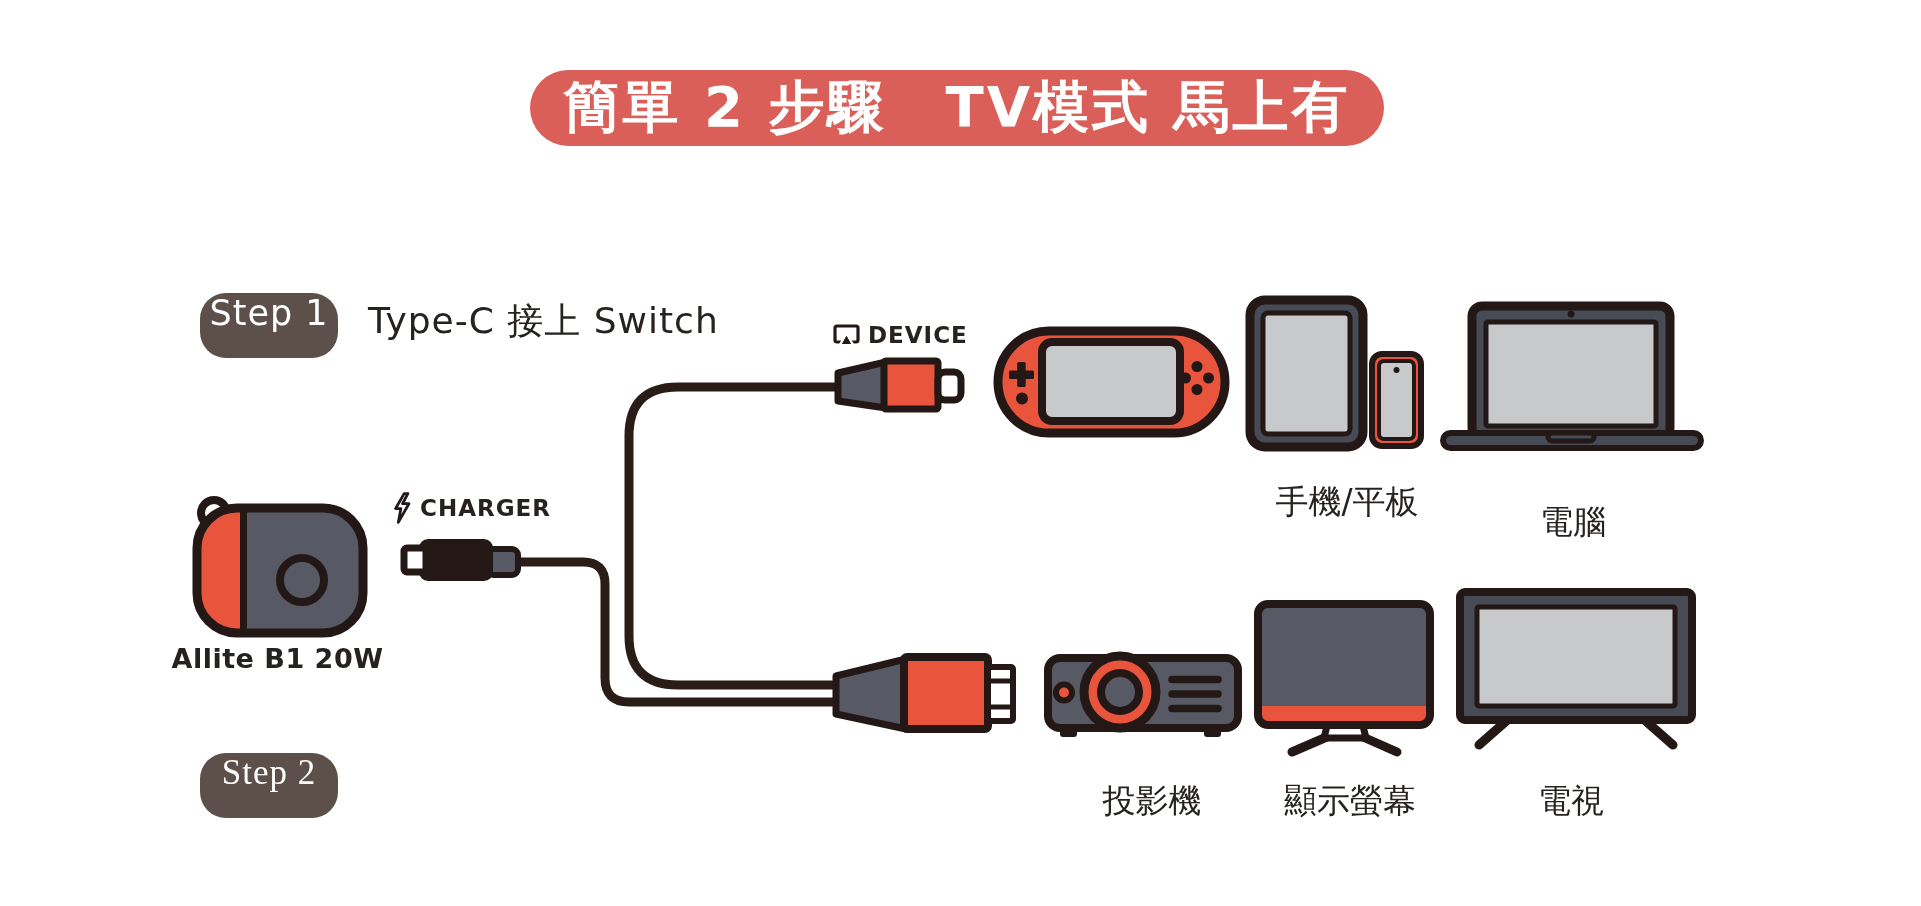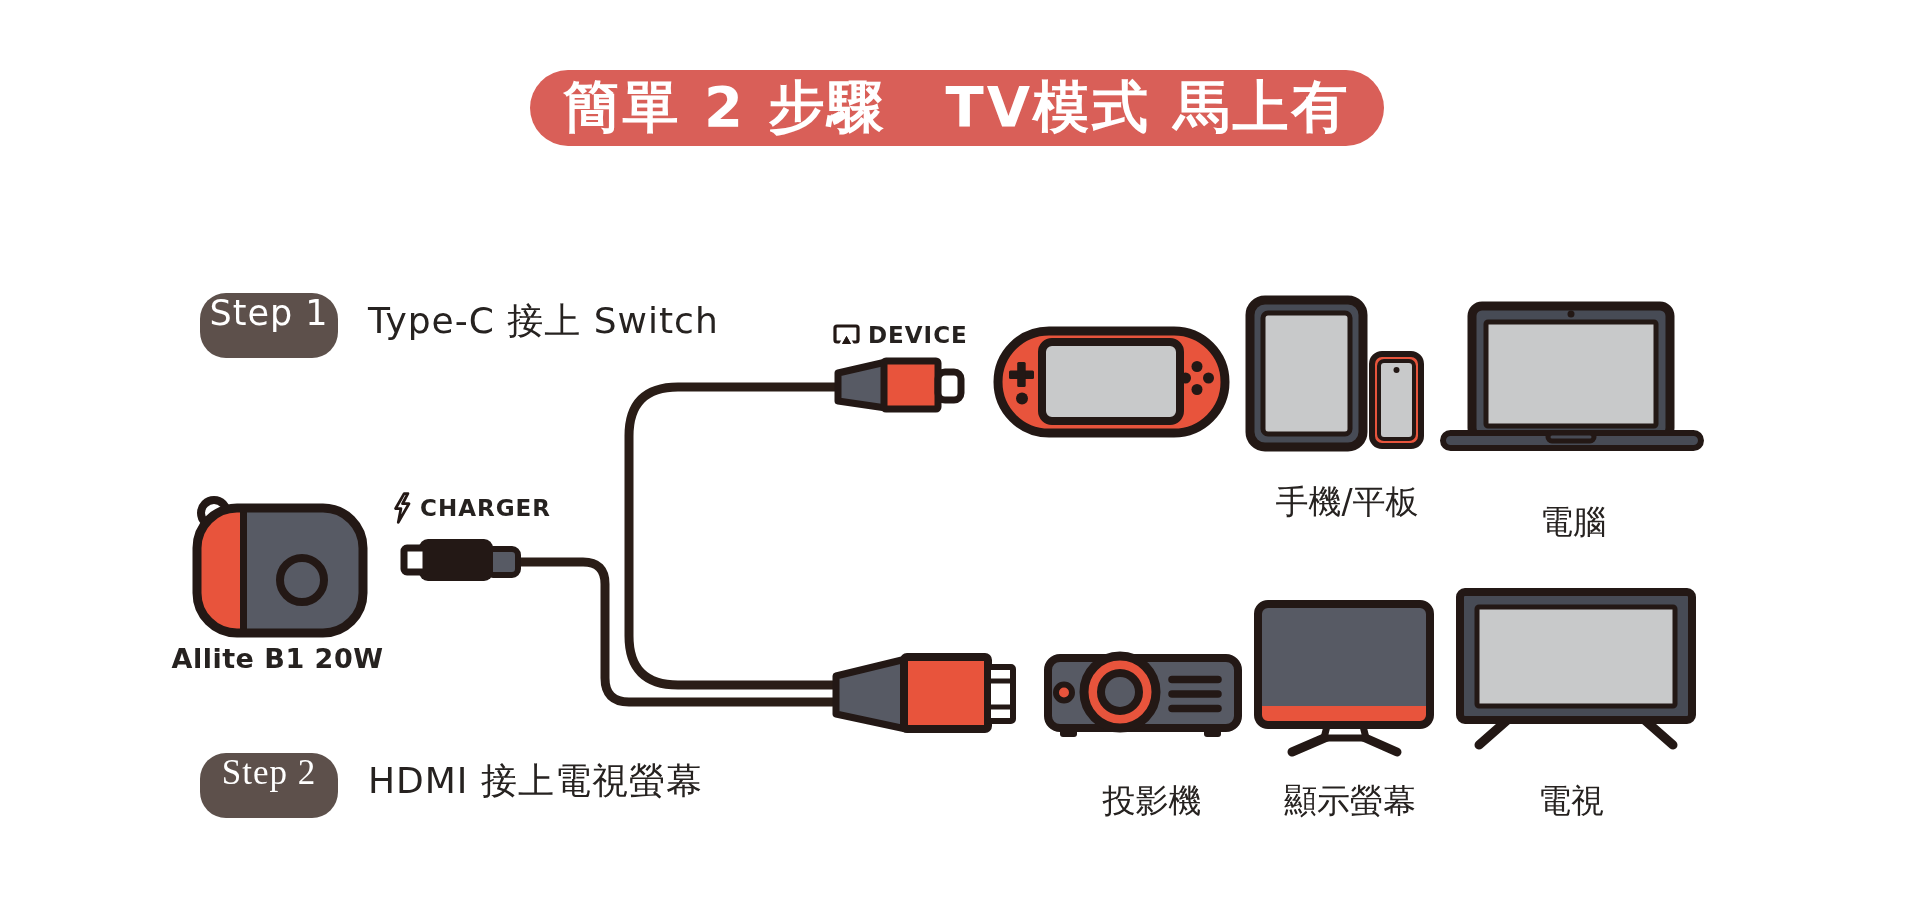--- a/index.html
+++ b/index.html
@@ -170,21 +170,20 @@
   </div>
 
   <div class="step-badge" id="step1-badge">
     <span>Step 1</span>
   </div>
   <div class="step-label" id="step1-label">Type-C 接上 Switch</div>
 
   <div class="step-badge" id="step2-badge">
     <span>Step 2</span>
   </div>
-  <div class="step-label" id="step2-label">HDMI 接上電視螢幕</div>
 
   <div class="cable-tag" id="device-tag">
     <svg width="27" height="23" viewBox="0 0 27 23">
       <rect x="2" y="2" width="23" height="16" rx="2" fill="none" style="stroke:var(--c-outline)" stroke-width="3.2"></rect>
       <path d="M13.5 9.5 L20 21 L7 21 Z" style="fill:var(--c-outline);stroke:var(--c-white)" stroke-width="2.5"></path>
       <path d="M13.5 12 L18 20 L9 20 Z" style="fill:var(--c-outline)"></path>
     </svg>
     <span class="tag-text">DEVICE</span>
   </div>
 

